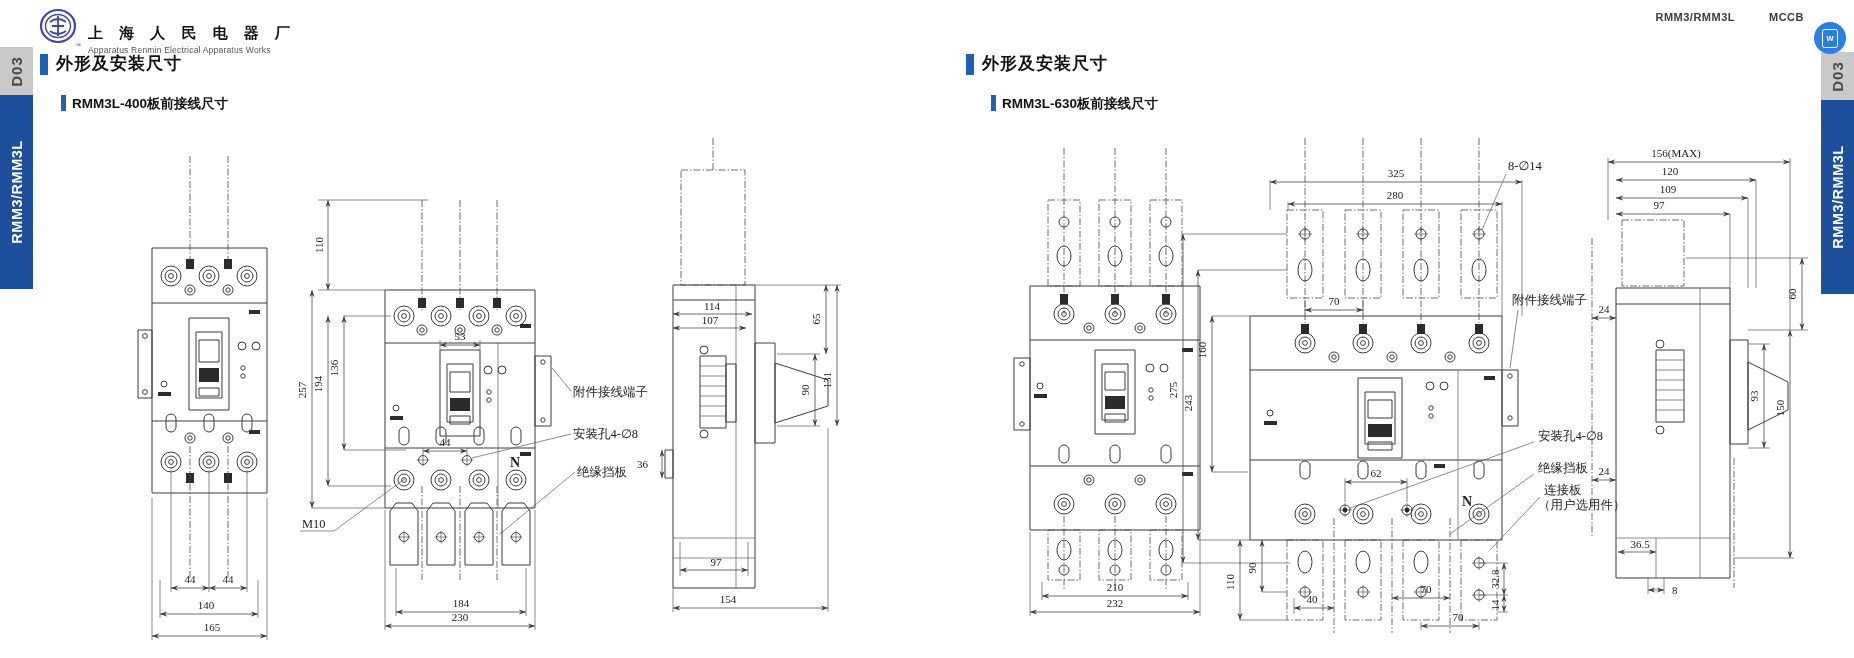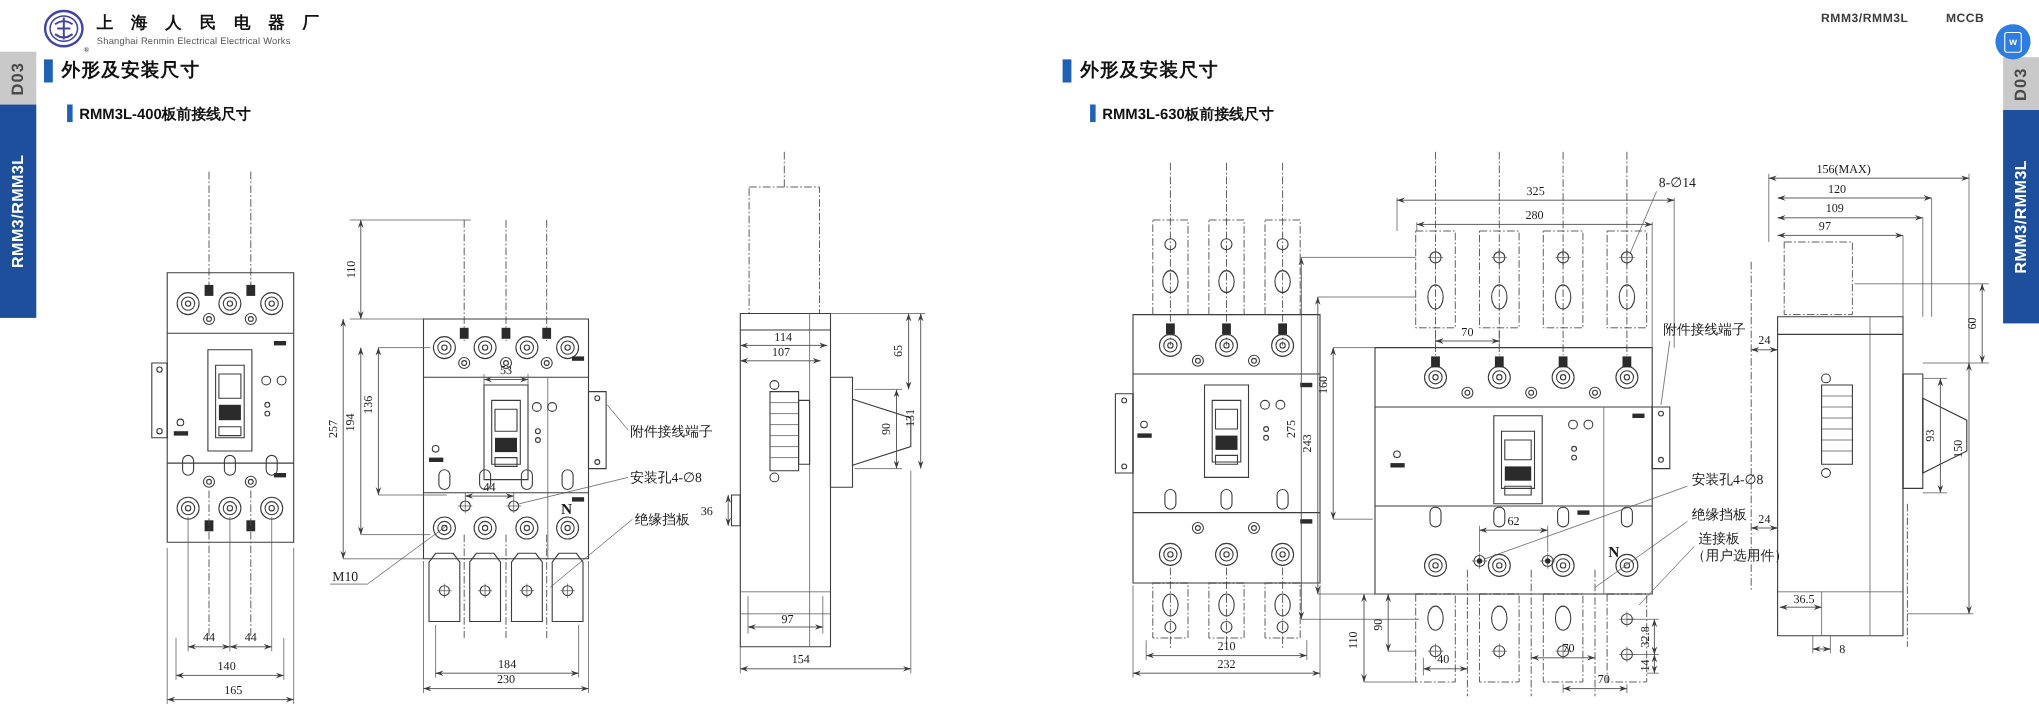--- a/index.html
+++ b/index.html
@@ -7,21 +7,21 @@
        font-family:"Liberation Sans",sans-serif;overflow:hidden;color:#1a1a1a}
   
   .side-tab{position:absolute;width:33px;height:48px;background:#c9c9c9;
             display:flex;align-items:center;justify-content:center}
   .side-tab span{transform:rotate(-90deg);font-size:15px;font-weight:bold;color:#4a4a4a;letter-spacing:1px}
   .side-bar{position:absolute;width:33px;height:194px;background:#1d4f9c;
             display:flex;align-items:center;justify-content:center}
   .side-bar span{transform:rotate(-90deg);white-space:nowrap;font-size:14.5px;font-weight:bold;color:#fff;letter-spacing:.5px}
   
   .logo-wrap{position:absolute;left:36px;top:5px;width:48px;height:46px}
-  .co{position:absolute;left:88px;top:11px}
+  .co{position:absolute;left:88px;top:24px}
   .co .cn{font-size:15px;font-weight:bold;letter-spacing:6px;color:#111;white-space:nowrap}
   .co .en{font-size:8.5px;color:#555;margin-top:2px;letter-spacing:.2px}
   
   .hdr-r{position:absolute;left:1556px;top:8px;width:292px}
   .hdr-r .t1{font-size:13px;letter-spacing:1px;color:#222;border-bottom:1.5px solid #444;
              padding-bottom:2px;text-align:right;white-space:nowrap}
   .hdr-r .t2{display:flex;justify-content:flex-end;gap:34px;margin-top:3px;padding-right:44px}
   .hdr-r .t2 b{font-size:11px;color:#3c3c3c;letter-spacing:.5px}
   .badge{position:absolute;left:1814px;top:22px;width:32px;height:32px;border-radius:50%;
          background:#2e7de0;display:flex;align-items:center;justify-content:center}
@@ -67,21 +67,21 @@
 <div class="logo-wrap">
   <svg width="48" height="46" viewBox="0 0 48 46">
     <ellipse cx="22" cy="21" rx="17" ry="16" fill="none" stroke="#4444a2" stroke-width="2.2"></ellipse>
     <ellipse cx="22" cy="21" rx="12.5" ry="11.5" fill="none" stroke="#4444a2" stroke-width="1.4"></ellipse>
     <path d="M22 11 v20 M14 17 q8 -6 16 0 M14 26 q8 6 16 0 M16 21 h12" fill="none" stroke="#4444a2" stroke-width="1.8"></path>
     <text x="40" y="42" font-size="7" fill="#555">®</text>
   </svg>
 </div>
 <div class="co">
   <div class="cn">上 海 人 民 电 器 厂</div>
-  <div class="en">Shanghai Renmin Electrical Electrical Works</div>
+  <div class="en">Apparatus Renmin Electrical Apparatus Works</div>
 </div>
 
 <div class="hdr-r">
   <div class="t2">
     <b>RMM3/RMM3L</b>
     <b>MCCB</b>
   </div>
 </div>
 <div class="badge">
   <div class="doc">w</div>

